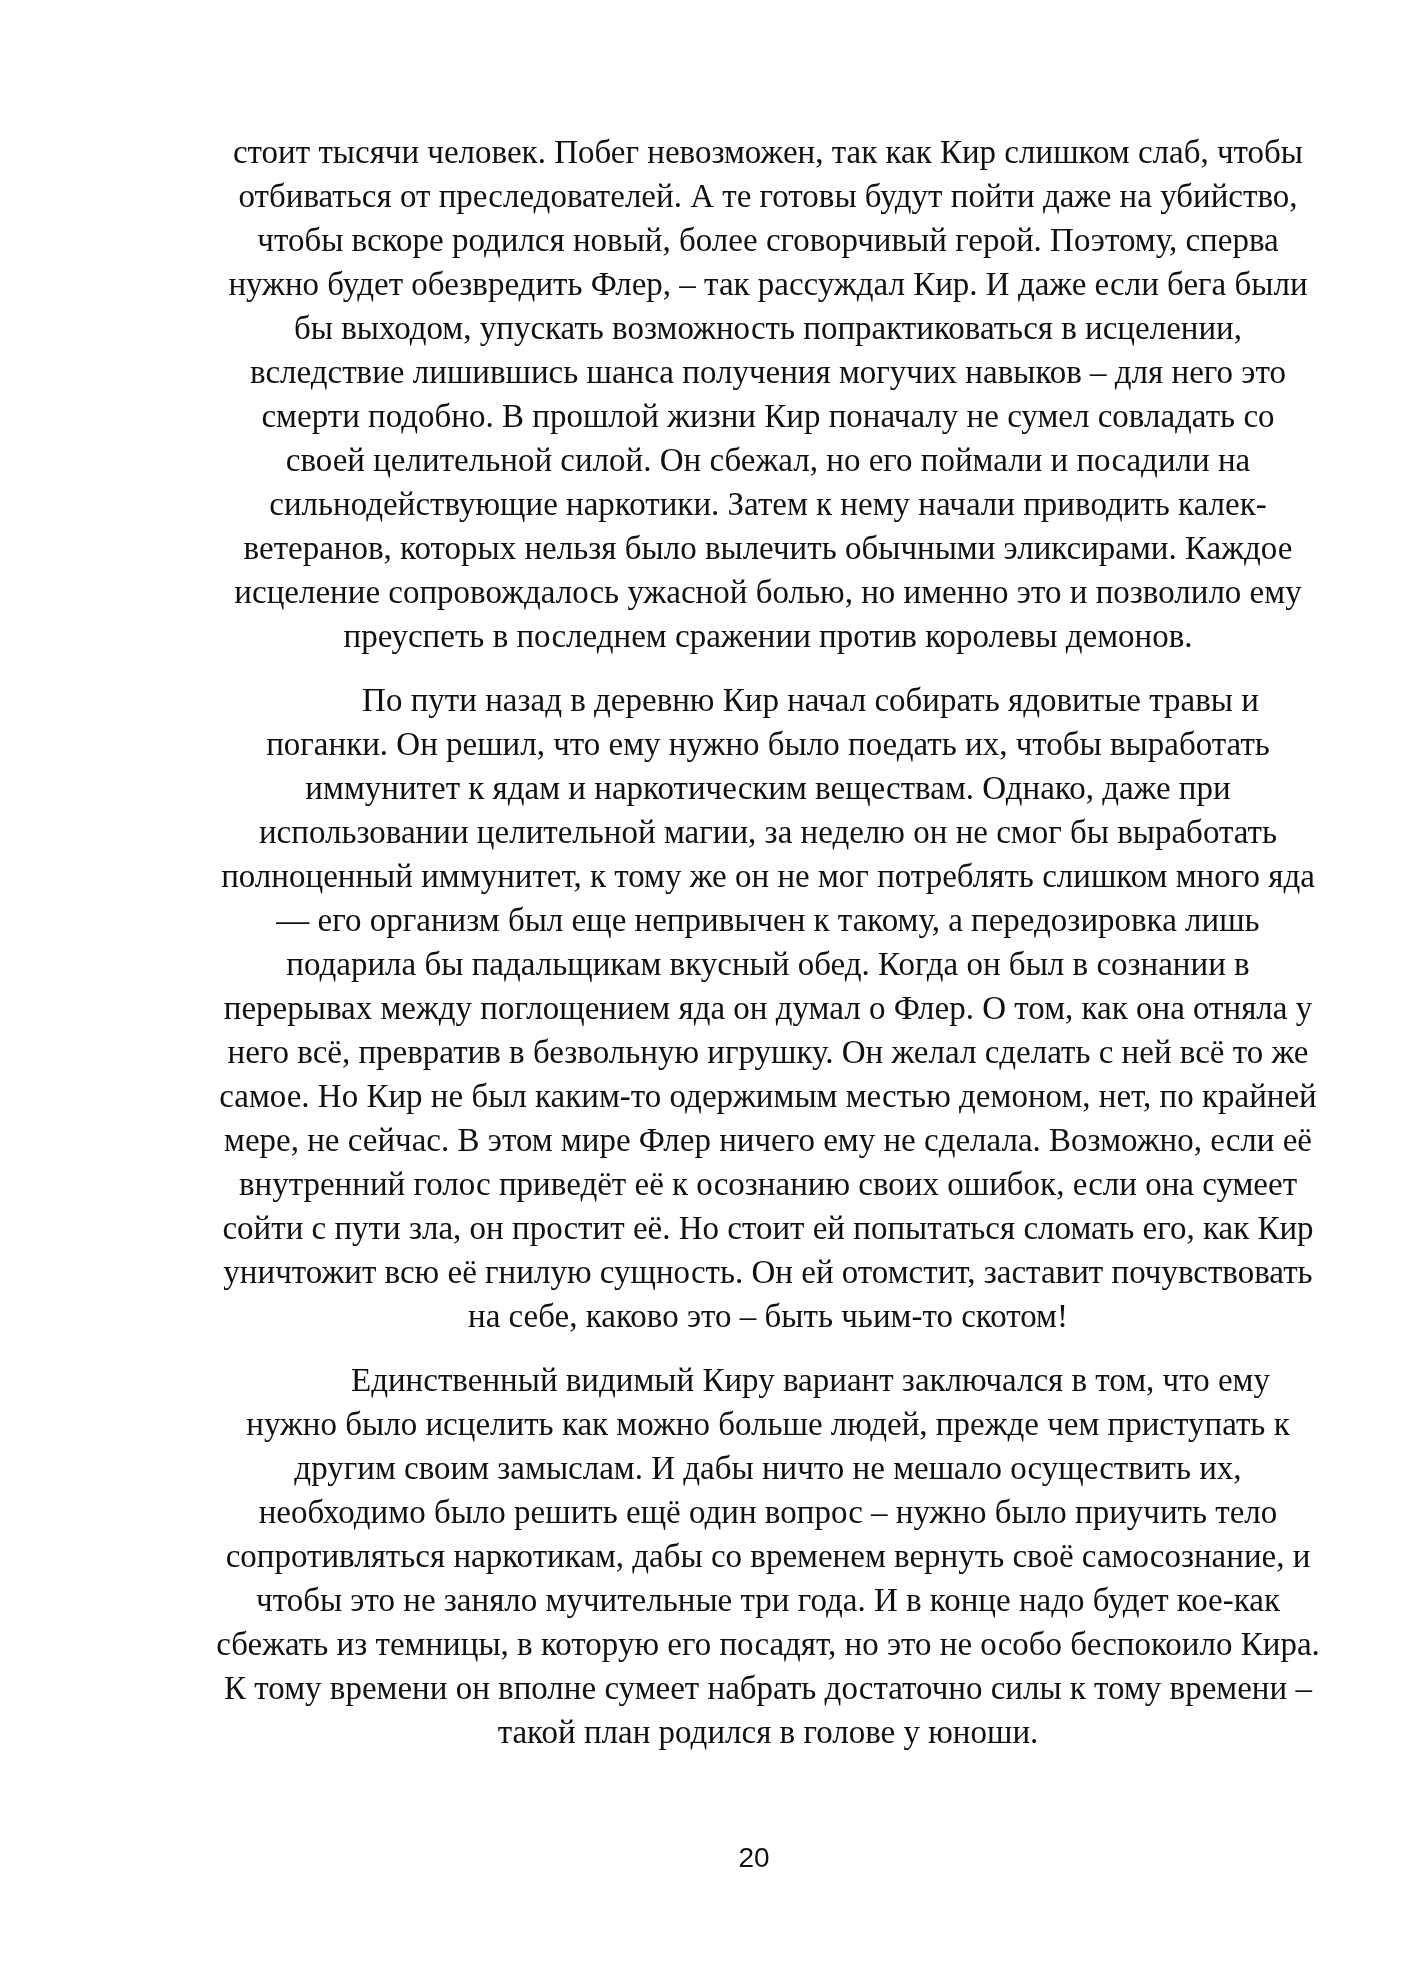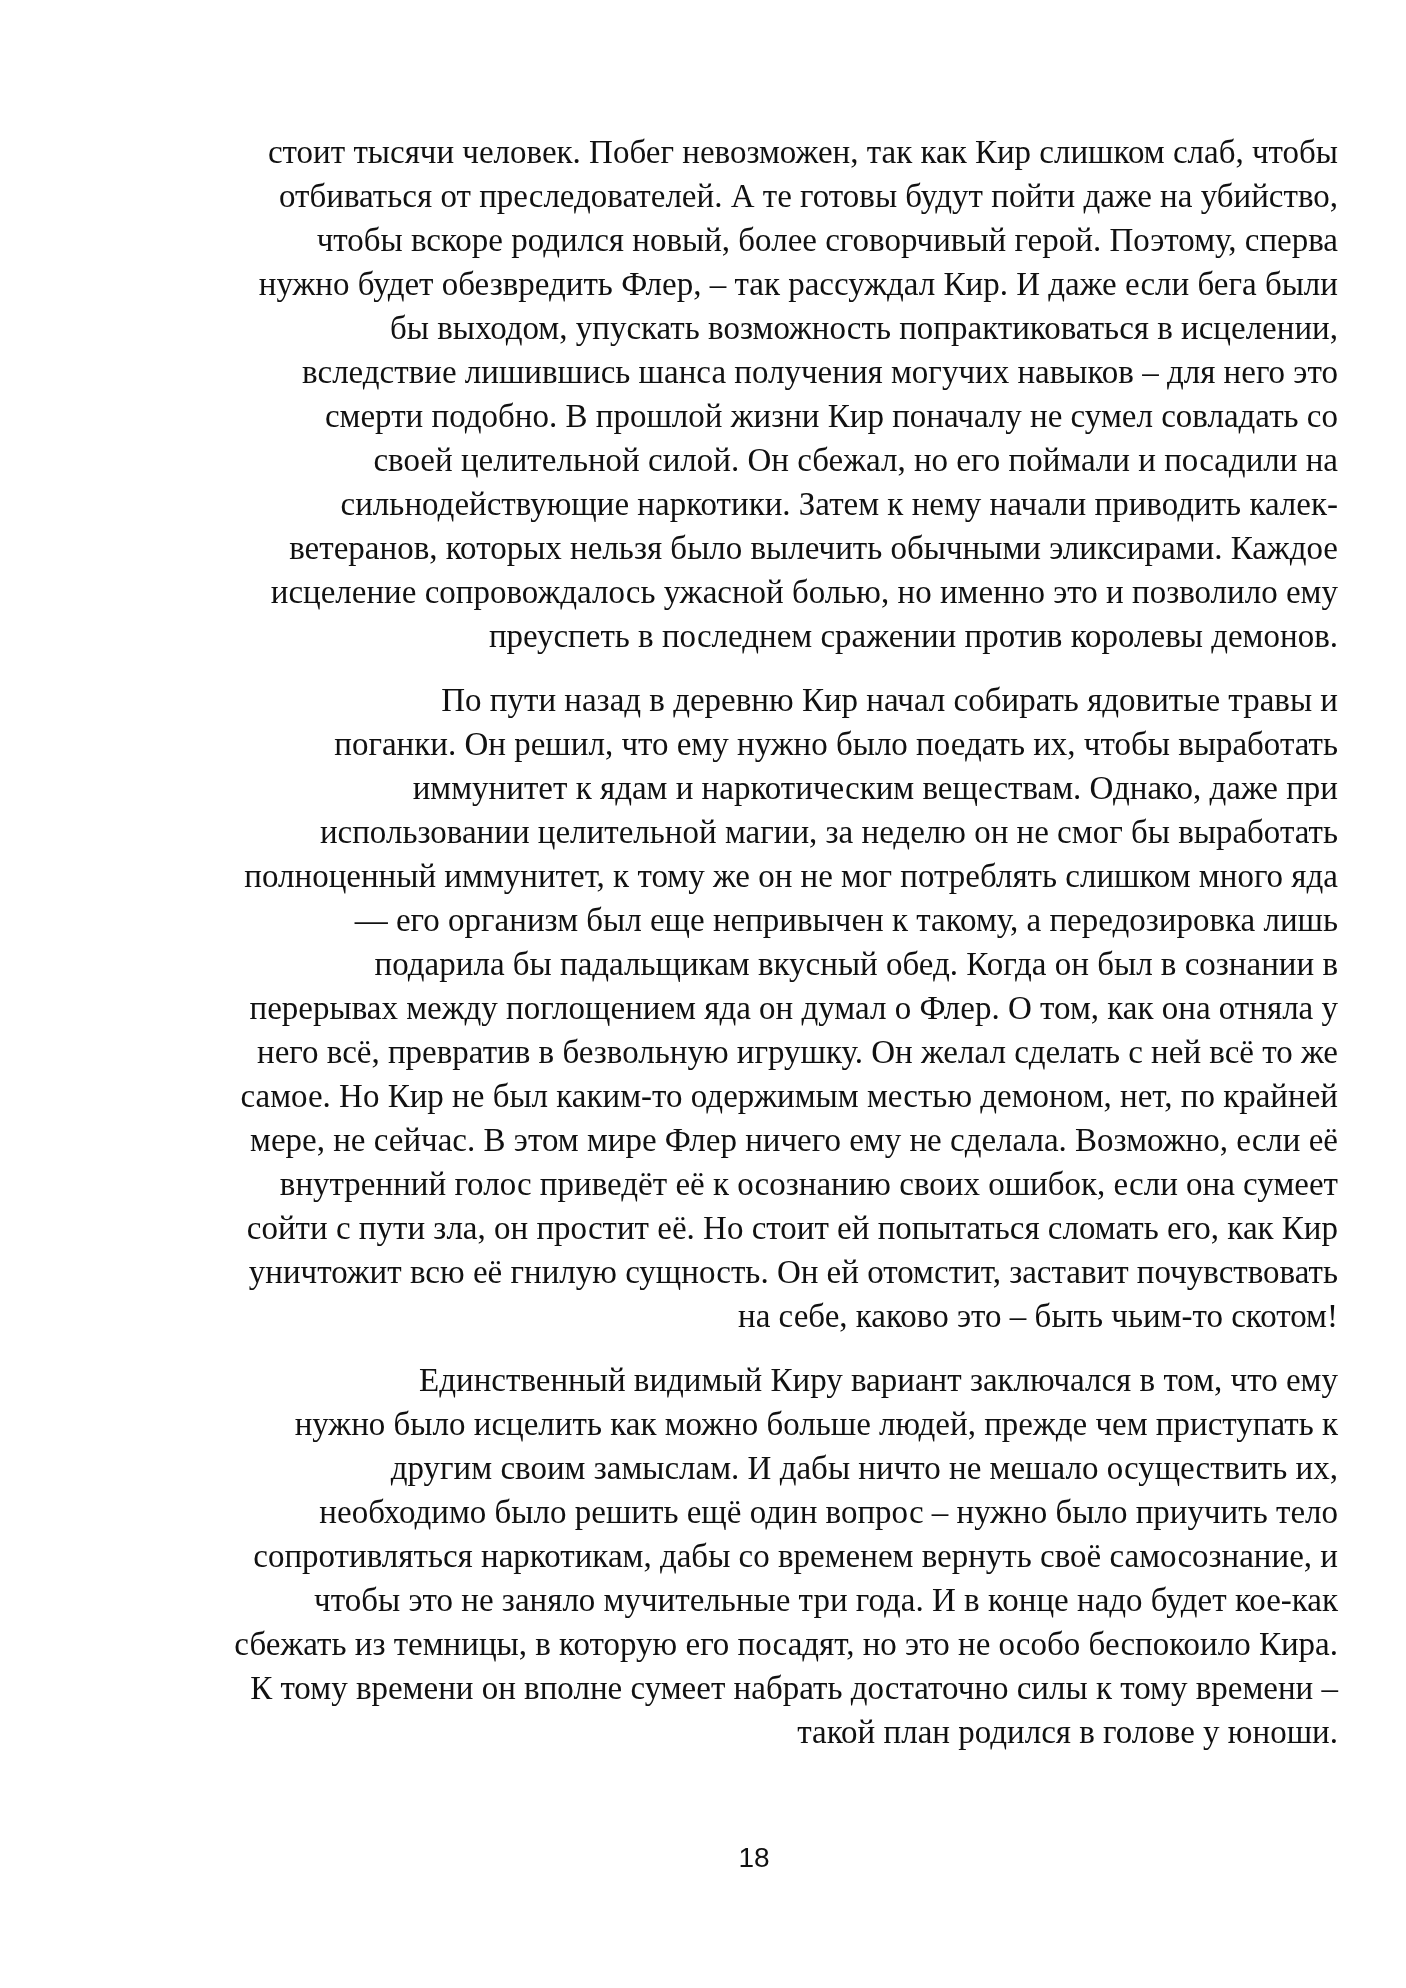--- a/index.html
+++ b/index.html
@@ -20,21 +20,21 @@
     inset: 0;
     background: #ffffff;
   }
   .text-block {
     position: absolute;
     left: 198px;
     top: 130px;
     width: 1140px;
     font-size: 33px;
     line-height: 44px;
-    text-align: right;
+    text-align: center;
   }
   .para {
     margin: 0 0 20px 0;
     white-space: pre-line;
   }
   .para.indent {
     text-indent: 85px;
   }
   .page-number {
     position: absolute;
@@ -83,14 +83,14 @@
     <p class="para indent">Единственный видимый Киру вариант заключался в том, что ему
 нужно было исцелить как можно больше людей, прежде чем приступать к
 другим своим замыслам. И дабы ничто не мешало осуществить их,
 необходимо было решить ещё один вопрос – нужно было приучить тело
 сопротивляться наркотикам, дабы со временем вернуть своё самосознание, и
 чтобы это не заняло мучительные три года. И в конце надо будет кое-как
 сбежать из темницы, в которую его посадят, но это не особо беспокоило Кира.
 К тому времени он вполне сумеет набрать достаточно силы к тому времени –
 такой план родился в голове у юноши.</p>
   </main>
-  <footer class="page-number">18</footer>
+  <footer class="page-number">20</footer>
 </div>
 
 </body></html>

